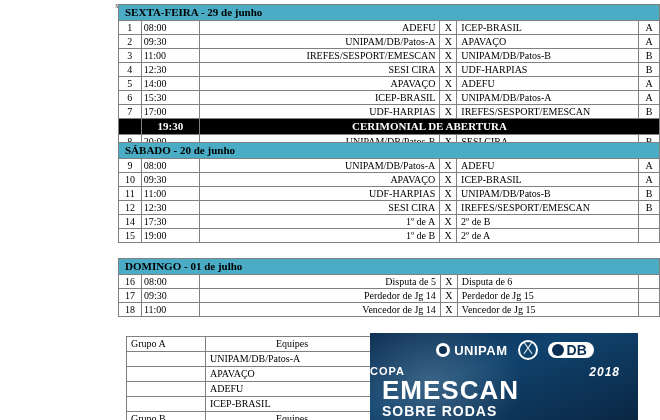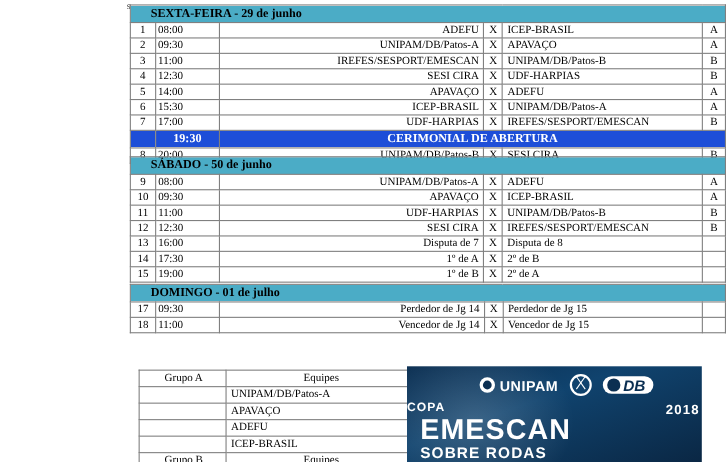--- a/index.html
+++ b/index.html
@@ -32,27 +32,27 @@
   .teamB{width:176px;text-align:left;padding-left:4px;}
   .grp{width:16px;text-align:center;}
 
   .dayhdr td{
     background:#4bacc6;
     color:#000;
     font-weight:bold;
     font-size:11px;
     font-family:"Liberation Serif", serif;
     text-align:left;
-    padding-left:18px;
+    padding-left:6px;
     height:15px;
     line-height:15px;
     border:1px solid #808080;
   }
   .cerimonial td{
-    background:#1d4ed8;
+    background:#000000;
     color:#ffffff;
     font-weight:bold;
     font-size:11px;
     text-align:center;
     height:15px;line-height:15px;
   }
   .cerimonial td.chour{
     color:#ffffff;text-align:center;
   }
 
@@ -62,21 +62,21 @@
   }
 
   
   #friday{position:absolute;left:118px;top:4px;}
   #saturday{position:absolute;left:118px;top:142px;}
   #sunday{position:absolute;left:118px;top:258px;}
   #groups{position:absolute;left:126px;top:336px;}
 
   
   #groups td{height:14px;line-height:14px;font-size:10px;}
-  .gname{width:72px;text-align:center;padding-left:4px;font-family:"Liberation Serif",serif;}
+  .gname{width:72px;text-align:left;padding-left:4px;font-family:"Liberation Serif",serif;}
   .gequip{width:166px;text-align:center;}
   .gteam{width:166px;text-align:left;padding-left:4px;}
 
   
   #poster{
     position:absolute;left:370px;top:333px;width:268px;height:87px;
     background:linear-gradient(160deg,#0b2f52 0%,#10436e 40%,#0a2744 100%);
     overflow:hidden;
   }
   #poster:before{
@@ -107,38 +107,38 @@
   .wheel:before{
     content:"";position:absolute;left:50%;top:-1px;width:1px;height:14px;
     background:#fff;transform:translateX(-50%) rotate(35deg);
   }
   .wheel:after{
     content:"";position:absolute;left:50%;top:-1px;width:1px;height:14px;
     background:#fff;transform:translateX(-50%) rotate(-35deg);
   }
   .db-logo{
     display:flex;align-items:center;gap:3px;
-    background:#ffffff;border-radius:10px;padding:1px 7px 1px 4px;font-style:italic;
+    background:#ffffff;border-radius:10px;padding:1px 7px 1px 4px;
   }
   .db-ball{
     width:12px;height:12px;border-radius:50%;background:#0b2f52;
   }
   .db-text{
     color:#0b2f52;font-family:"Liberation Sans",sans-serif;
     font-weight:bold;font-size:14px;line-height:14px;
   }
   .poster-copa{
     position:absolute;left:0;top:32px;
     color:#ffffff;font-family:"Liberation Sans",sans-serif;
     font-size:11px;font-weight:bold;letter-spacing:1px;
   }
   .poster-year{
-    position:absolute;right:2px;top:32px;
+    position:absolute;right:18px;top:32px;
     color:#ffffff;font-family:"Liberation Sans",sans-serif;
-    font-size:12px;font-weight:bold;letter-spacing:1px;
+    font-size:12px;font-weight:bold;letter-spacing:1px;font-style:italic;
   }
   .poster-basquete{
     position:absolute;left:12px;top:44px;
     color:#ffffff;font-family:"Liberation Sans",sans-serif;
     font-size:26px;font-weight:bold;letter-spacing:1px;
     line-height:26px;
   }
   .poster-sobre{
     position:absolute;left:12px;top:70px;
     color:#ffffff;font-family:"Liberation Sans",sans-serif;
@@ -226,21 +226,21 @@
       <td class="vs">X</td>
       <td class="teamB">SESI CIRA</td>
       <td class="grp">B</td>
     </tr>
   </tbody>
     </table>
 
   <table id="saturday">
     <tbody>
         <tr class="dayhdr">
-      <td colspan="6">SÁBADO - 50 de junho</td>
+      <td colspan="6">SÁBADO - 20 de junho</td>
     </tr>
     <tr>
       <td class="num">9</td>
       <td class="time">08:00</td>
       <td class="teamA">UNIPAM/DB/Patos-A</td>
       <td class="vs">X</td>
       <td class="teamB">ADEFU</td>
       <td class="grp">A</td>
     </tr>
     <tr>
@@ -259,28 +259,20 @@
       <td class="teamB">UNIPAM/DB/Patos-B</td>
       <td class="grp">B</td>
     </tr>
     <tr>
       <td class="num">12</td>
       <td class="time">12:30</td>
       <td class="teamA">SESI CIRA</td>
       <td class="vs">X</td>
       <td class="teamB">IREFES/SESPORT/EMESCAN</td>
       <td class="grp">B</td>
-    </tr>
-    <tr>
-      <td class="num">13</td>
-      <td class="time">16:00</td>
-      <td class="teamA">Disputa de 7</td>
-      <td class="vs">X</td>
-      <td class="teamB">Disputa de 8</td>
-      <td class="grp"></td>
     </tr>
     <tr>
       <td class="num">14</td>
       <td class="time">17:30</td>
       <td class="teamA">1º de A</td>
       <td class="vs">X</td>
       <td class="teamB">2º de B</td>
       <td class="grp"></td>
     </tr>
     <tr>
@@ -291,20 +283,28 @@
       <td class="teamB">2º de A</td>
       <td class="grp"></td>
     </tr>
   </tbody>
     </table>
 
   <table id="sunday">
     <tbody>
         <tr class="dayhdr">
       <td colspan="6">DOMINGO - 01 de julho</td>
+    </tr>
+    <tr>
+      <td class="num">16</td>
+      <td class="time">08:00</td>
+      <td class="teamA">Disputa de 5</td>
+      <td class="vs">X</td>
+      <td class="teamB">Disputa de 6</td>
+      <td class="grp"></td>
     </tr>
     <tr>
       <td class="num">17</td>
       <td class="time">09:30</td>
       <td class="teamA">Perdedor de Jg 14</td>
       <td class="vs">X</td>
       <td class="teamB">Perdedor de Jg 15</td>
       <td class="grp"></td>
     </tr>
     <tr>

